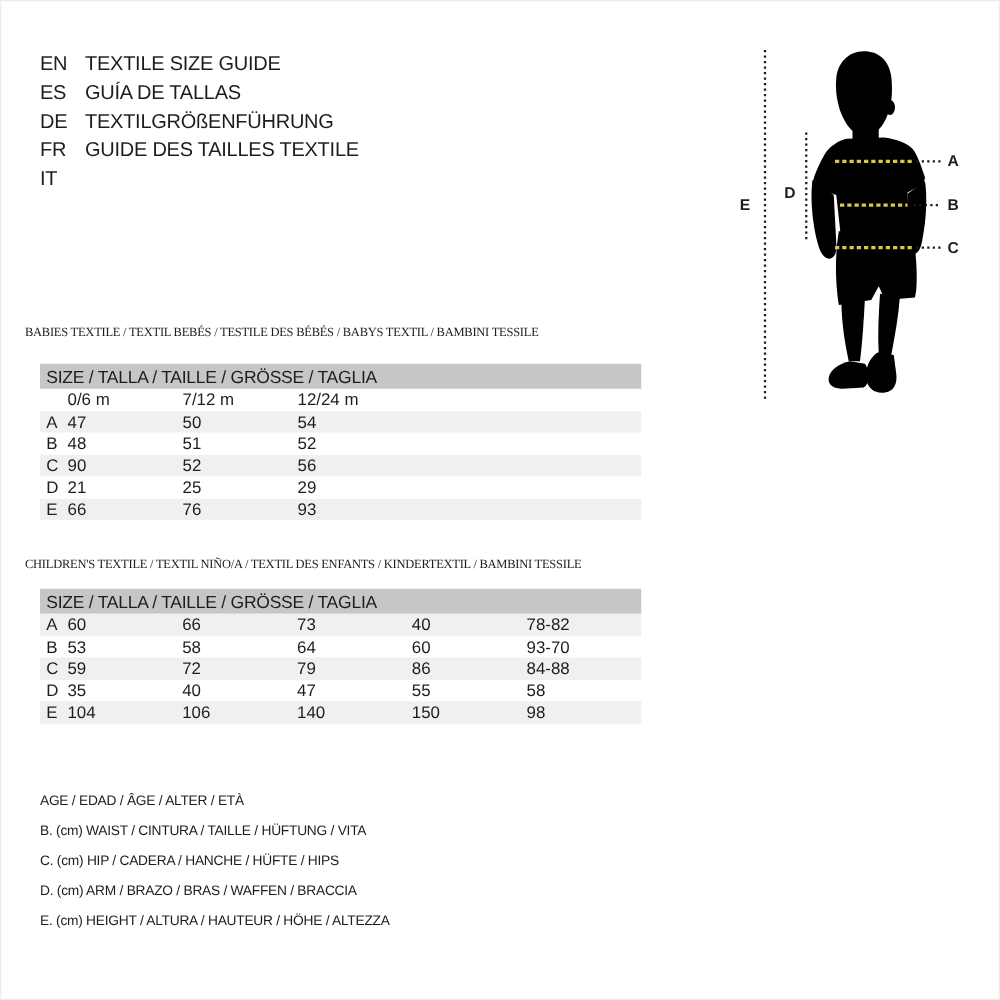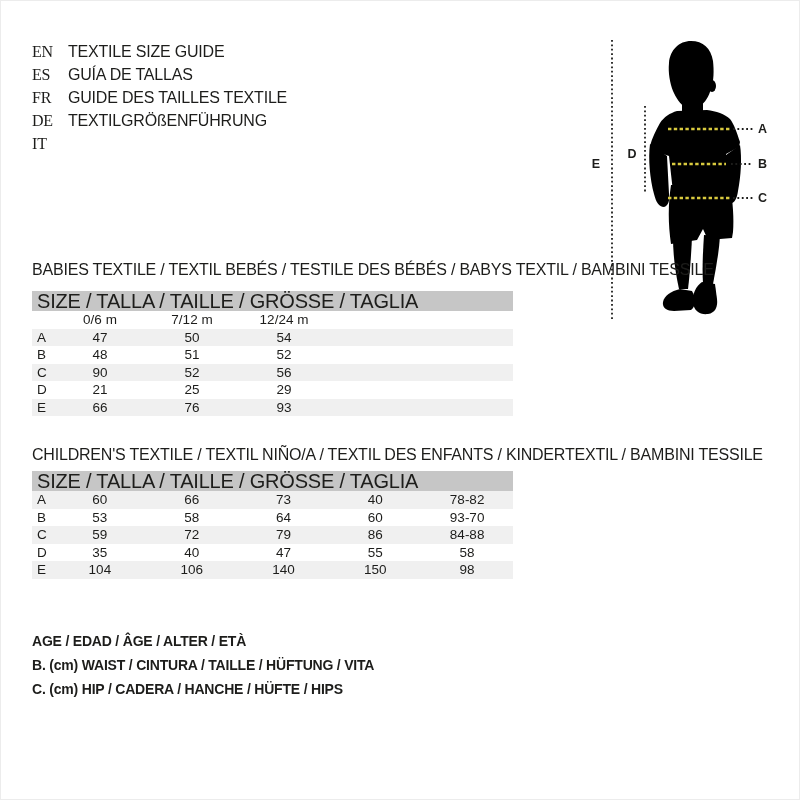--- a/index.html
+++ b/index.html
@@ -4,64 +4,64 @@
 <style>
   html,body { margin:0; padding:0; background:#ffffff; }
   .page {
     position:relative; width:800px; height:800px; background:#ffffff;
     font-family:"Liberation Sans", sans-serif; color:#1d1d1b; overflow:hidden;
     box-shadow: inset 0 0 0 1px #ececec;
   }
   
   .langs { position:absolute; left:32px; top:40px; }
   .lang-row { display:flex; height:23px; line-height:23px; font-size:16px; letter-spacing:-0.2px; }
-  .lang-code { width:36px;font-family:Liberation Serif, serif; }
+  .lang-code { width:36px; }
   
   .figure-svg { position:absolute; left:580px; top:25px; }
   
-  .section-title { position:absolute; left:32px; font-size:16px; letter-spacing:-0.2px; white-space:nowrap; }
+  .section-title { position:absolute; left:20px; font-size:10px; letter-spacing:-0.2px; white-space:nowrap;font-family:Liberation Serif, serif; }
   .babies-title { top:261px; }
   .children-title { top:446px; }
   
   .size-table { position:absolute; left:32px; width:481px; }
   .babies-table { top:291px; }
   .children-table { top:471px; }
   .size-bar {
     background:#c6c6c6; height:20px; line-height:20px;
-    font-size:20px; padding-left:5px; letter-spacing:-0.2px; box-sizing:border-box;
+    font-size:14px; padding-left:5px; letter-spacing:-0.2px; box-sizing:border-box;
   }
   .trow { display:flex; height:17.5px; line-height:17.5px; font-size:13.5px; }
   .trow.stripe { background:#f0f0f0; }
   .lcell { width:22px; padding-left:5px; box-sizing:border-box; }
-  .vcell { width:92px; text-align:center; }
+  .vcell { width:92px; }
   
   .legend { position:absolute; left:32px; top:629px; }
-  .legend-line { height:24px; line-height:24px; font-size:14px; letter-spacing:-0.2px; white-space:nowrap;font-weight:bold; }
+  .legend-line { height:24px; line-height:24px; font-size:11px; letter-spacing:-0.2px; white-space:nowrap; }
 </style>
 </head>
 <body>
 
 <div class="page">
 
   <div class="langs">
     <div class="lang-row">
       <span class="lang-code">EN</span>
       <span class="lang-label">TEXTILE SIZE GUIDE</span>
     </div>
     <div class="lang-row">
       <span class="lang-code">ES</span>
       <span class="lang-label">GUÍA DE TALLAS</span>
     </div>
     <div class="lang-row">
+      <span class="lang-code">DE</span>
+      <span class="lang-label">TEXTILGRÖßENFÜHRUNG</span>
+    </div>
+    <div class="lang-row">
       <span class="lang-code">FR</span>
       <span class="lang-label">GUIDE DES TAILLES TEXTILE</span>
-    </div>
-    <div class="lang-row">
-      <span class="lang-code">DE</span>
-      <span class="lang-label">TEXTILGRÖßENFÜHRUNG</span>
     </div>
     <div class="lang-row">
       <span class="lang-code">IT</span>
     </div>
   </div>
 
   <svg class="figure-svg" width="200" height="300" viewBox="0 0 200 300">
     <g fill="#000000">
       <path d="M111,16 C99,16 90,25 89,38 C88,48 90,58 93,66 C96,73 100,79 105,82 C109,84 116,84 120,81 C125,78 129,71 131,64 C134,56 134,45 133,36 C131,23 123,16 111,16 Z"></path>
       <ellipse cx="132" cy="61" rx="4" ry="6"></ellipse>
@@ -177,15 +177,17 @@
       <span class="vcell">140</span>
       <span class="vcell">150</span>
       <span class="vcell">98</span>
     </div>
   </div>
 
   <div class="legend">
     <div class="legend-line">AGE / EDAD / ÂGE / ALTER / ETÀ</div>
     <div class="legend-line">B. (cm) WAIST / CINTURA / TAILLE / HÜFTUNG / VITA</div>
     <div class="legend-line">C. (cm) HIP / CADERA / HANCHE / HÜFTE / HIPS</div>
+    <div class="legend-line">D. (cm) ARM / BRAZO / BRAS / WAFFEN / BRACCIA</div>
+    <div class="legend-line">E. (cm) HEIGHT / ALTURA / HAUTEUR / HÖHE / ALTEZZA</div>
   </div>
 
 </div>
 
 </body></html>

